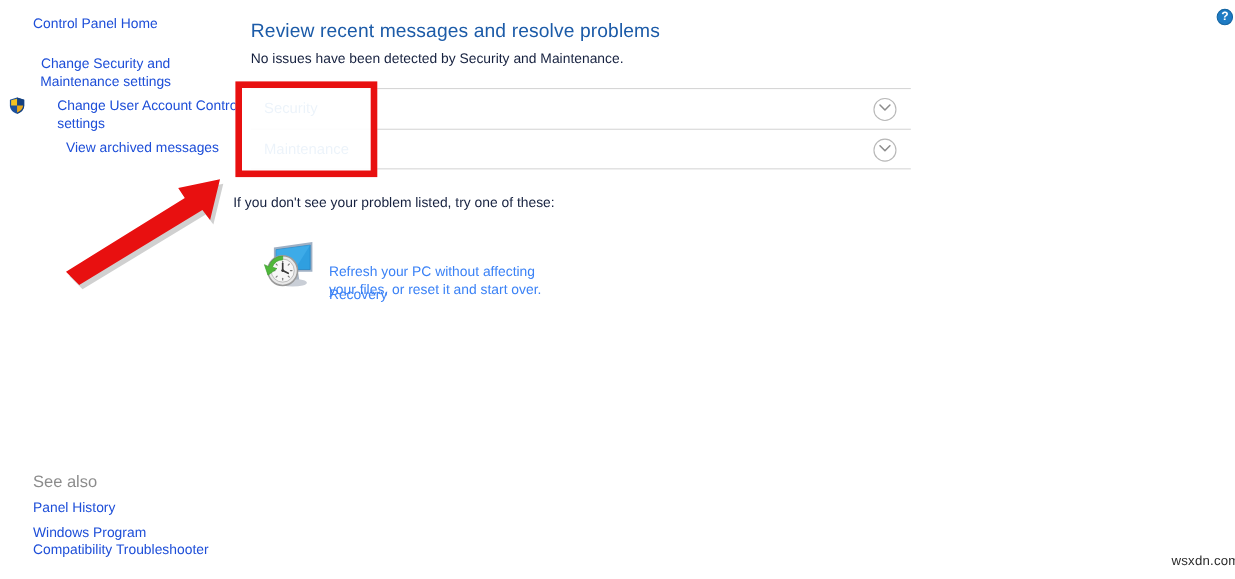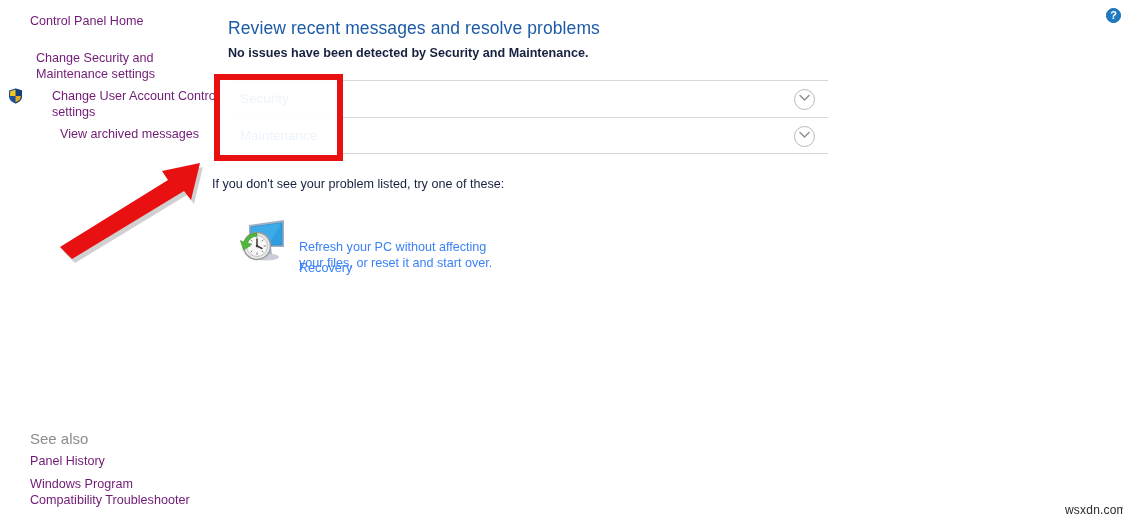--- a/index.html
+++ b/index.html
@@ -41,29 +41,29 @@
   
   .sidebar {
     position: absolute;
     left: 0;
     top: 0;
     width: 215px;
     height: 526px;
   }
   .side-link {
     position: absolute;
-    color: #701a75;
+    color: #1d4ed8;
     font-size: 12.6px;
     line-height: 16px;
     cursor: pointer;
     white-space: pre-line;
   }
 
   .sb-home      { left: 30px; top: 13px; }
-  .sb-settings  { left: 36px; top: 50px; width: 160px; }
+  .sb-settings  { left: 16px; top: 50px; width: 160px; text-align: center; }
   .sb-uac       { left: 30px; top: 88px; width: 172px; margin-left: 22px; }
   .sb-archived  { left: 30px; top: 126px; margin-left: 30px; }
 
   .uac-shield {
     position: absolute;
     left: 8px;
     top: 88px;
     width: 15px;
     height: 16px;
   }
@@ -88,21 +88,20 @@
     letter-spacing: 0.1px;
     white-space: nowrap;
   }
   .page-sub {
     position: absolute;
     left: 228px;
     top: 46px;
     font-size: 12.6px;
     color: #16213f;
     white-space: nowrap;
-    font-weight: bold;
   }
 
   
   .rows {
     position: absolute;
     left: 228px;
     top: 80px;
     width: 600px;
   }
   .row {

